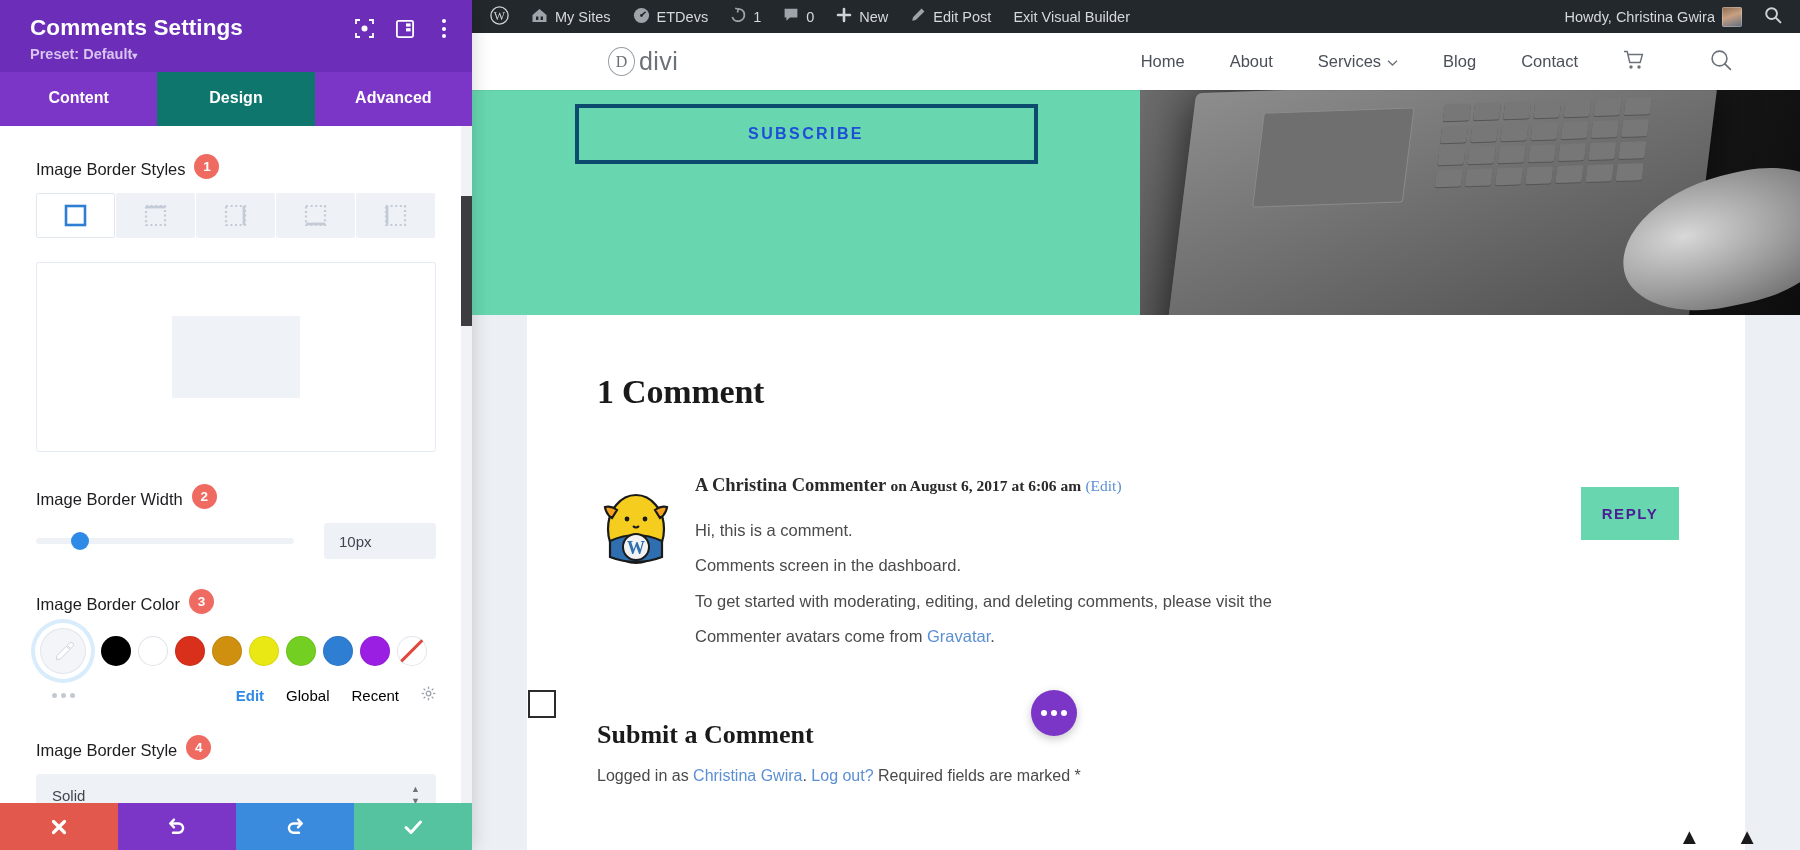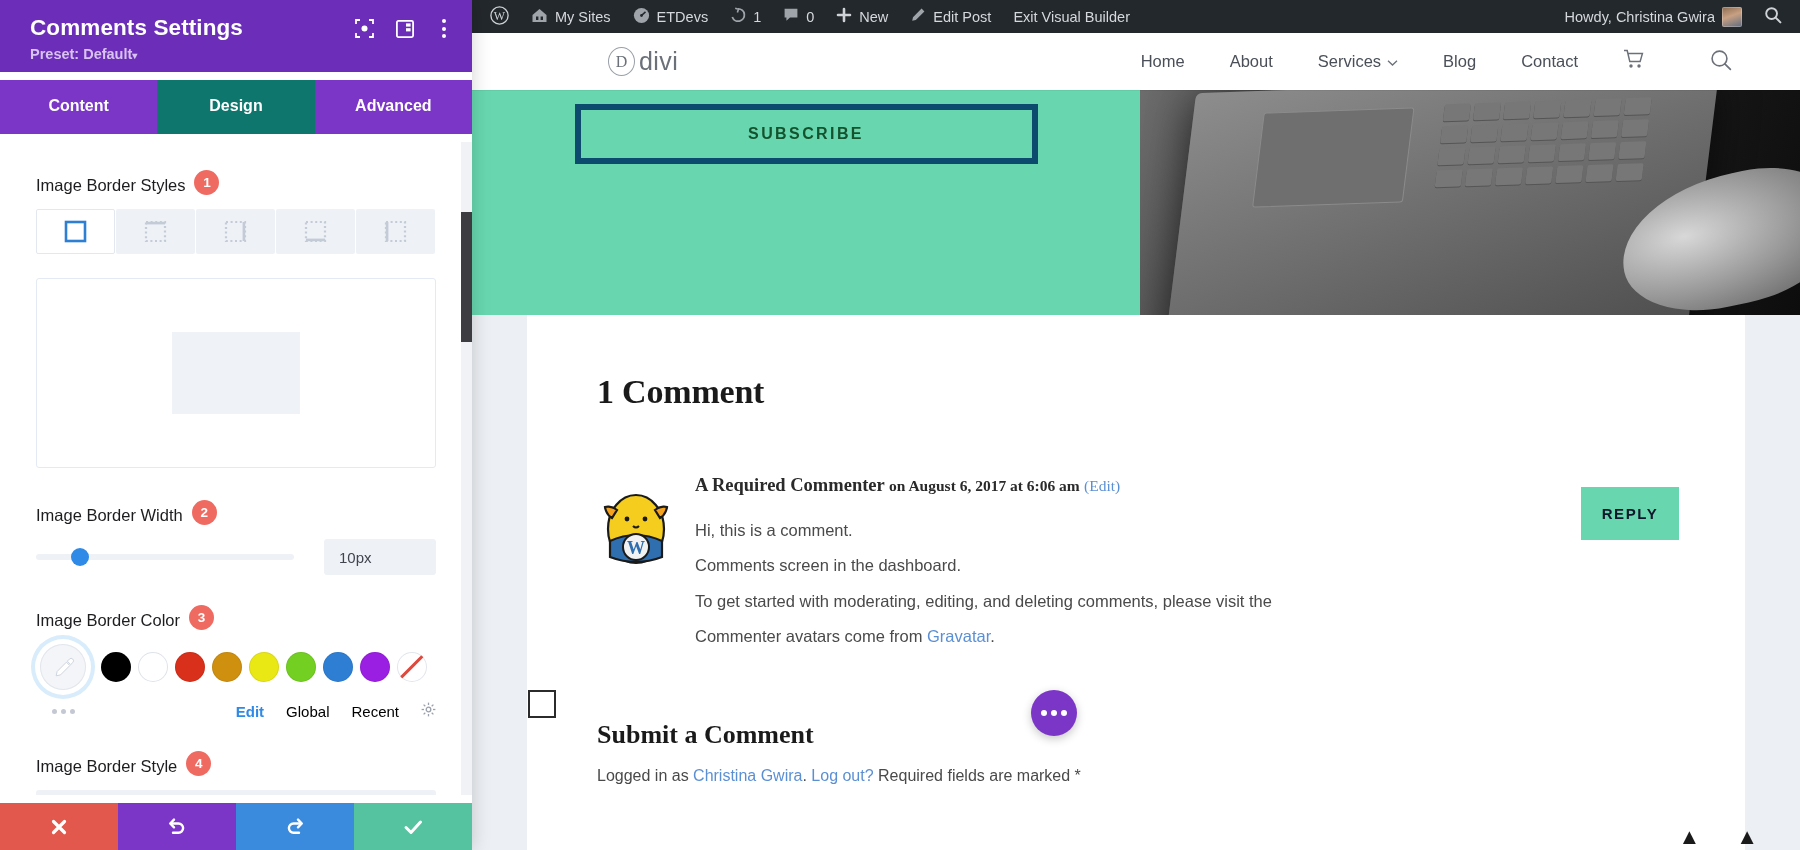--- a/index.html
+++ b/index.html
@@ -12,21 +12,20 @@
   #root { position: relative; width: 1800px; height: 850px; }
 
   
   #panel {
     position: absolute; left: 0; top: 0;
     width: 472px; height: 850px;
     background: #fff;
     display: flex; flex-direction: column;
     z-index: 40;
     box-shadow: 0 0 18px rgba(0,0,0,.18);
-    gap: 8px;
   }
   .panel-head {
     background: #6c2eb9;
     padding: 14px 22px 10px 30px;
     position: relative;
     flex: 0 0 auto;
   }
   .panel-title {
     color: #fff; font-size: 22.5px; font-weight: bold;
     letter-spacing: .1px; line-height: 1.2;
@@ -189,41 +188,41 @@
     box-shadow: 0 1px 0 rgba(0,0,0,.05);
   }
   .logo { display:flex; align-items:center; gap:4px; }
   .logo-mark {
     width: 27px; height: 29px; border-radius: 50%;
     border: 1.6px solid #9aa0a8; color:#6b7079;
     display:flex; align-items:center; justify-content:center;
     font-size: 16px; font-family: "Liberation Serif", serif;
   }
   .logo-word { font-size: 25px; color: #6b7079; letter-spacing: .4px; }
-  .navwrap { margin-left: auto; display:flex; gap: 45px; }
+  .navwrap { margin-left: auto; display:flex; align-items:center; gap: 45px; }
   .navitem {
     font-size: 16.5px; color: #4a4f58; cursor: pointer;
     display:flex; align-items:center; gap:6px;
   }
   .nav-ic { color:#6b7079; cursor:pointer; }
 
   
   #canvas {
     position: absolute; left: 472px; top: 90px; right: 0; bottom: 0;
     background: #eceff3; overflow: hidden; z-index: 10;
   }
   .hero { display: flex; height: 225px; }
   .hero-left {
     flex: 0 0 668px; background: #68d7b0;
     display: flex; align-items: flex-start; justify-content: center;
     padding-top: 0;
   }
   .subscribe-btn {
     margin-top: 14px; width: 463px; height: 60px;
-    border: 6px solid #0c4a6e; color: #14532d;
+    border: 4px solid #0c4a6e; color: #1d4ed8;
     display: flex; align-items: center; justify-content: center;
     font-size: 16px; letter-spacing: 2.4px; font-weight: bold;
     cursor: pointer;
   }
   .hero-right {
     flex: 1 1 auto; position: relative; overflow: hidden;
     background: #2a2a2a;
   }
   .hero-right .kb {
     position:absolute; inset:0;
@@ -273,21 +272,21 @@
   }
   .comment-meta b { font-weight: bold; font-size: 18.5px; }
   .comment-meta .on { font-weight: bold; font-size: 15.5px; }
   .comment-meta .edit { color: #5b8fd4; font-weight: normal; font-size: 15.5px; cursor:pointer; }
   .comment-text p {
     font-size: 16.5px; color: #4a4a4a; line-height: 1.72; margin-bottom: 7px;
   }
   .comment-text a { color: #5b8fd4; text-decoration: none; }
   .reply-btn {
     position: absolute; right: -24px; top: 14px;
-    width: 98px; height: 53px; background: #68d7b0; color: #0f172a;
+    width: 98px; height: 53px; background: #68d7b0; color: #4c1d95;
     display: flex; align-items: center; justify-content: center;
     font-size: 15px; font-weight: bold; letter-spacing: 1.6px; cursor: pointer;
   }
   .submit-title {
     font-family: "Liberation Serif", serif; font-size: 26px; font-weight: bold;
     color: #1a1a1a; margin-top: 62px; margin-bottom: 17px;
   }
   .submit-note { font-size: 16px; color: #4a4a4a; }
   .submit-note a { color: #5b8fd4; text-decoration: none; }
 
@@ -680,21 +679,21 @@
                 <circle cx="48" cy="30" r="2.4" fill="#1a1a1a"></circle>
                 <path d="M36 37q3 3 6 0" stroke="#1a1a1a" stroke-width="2" fill="none"></path>
                 <path d="M13 52q26-12 52 0v16q-26 10-52 0z" fill="#2f6fb0" stroke="#1a1a1a" stroke-width="2.2"></path>
                 <circle cx="39" cy="58" r="13" fill="#f2f2f2" stroke="#1a1a1a" stroke-width="2"></circle>
                 <text x="39" y="65" font-size="18" fill="#2f6fb0" text-anchor="middle" font-family="Liberation Serif, serif" font-weight="bold">W</text>
               </svg>
             </div>
           </div>
           <div class="comment-body">
             <div class="comment-meta">
-              <b>A Required Commenter</b>
+              <b>A Christina Commenter</b>
               <span class="on">on August 6, 2017 at 6:06 am</span>
               <span class="edit">(Edit)</span>
             </div>
             <div class="comment-text">
               <p>Hi, this is a comment.</p>
               <p>Comments screen in the dashboard.</p>
               <p>To get started with moderating, editing, and deleting comments, please visit the</p>
               <p>
                 <span>Commenter avatars come from </span><a href="#">Gravatar</a><span>.</span>
               </p>

